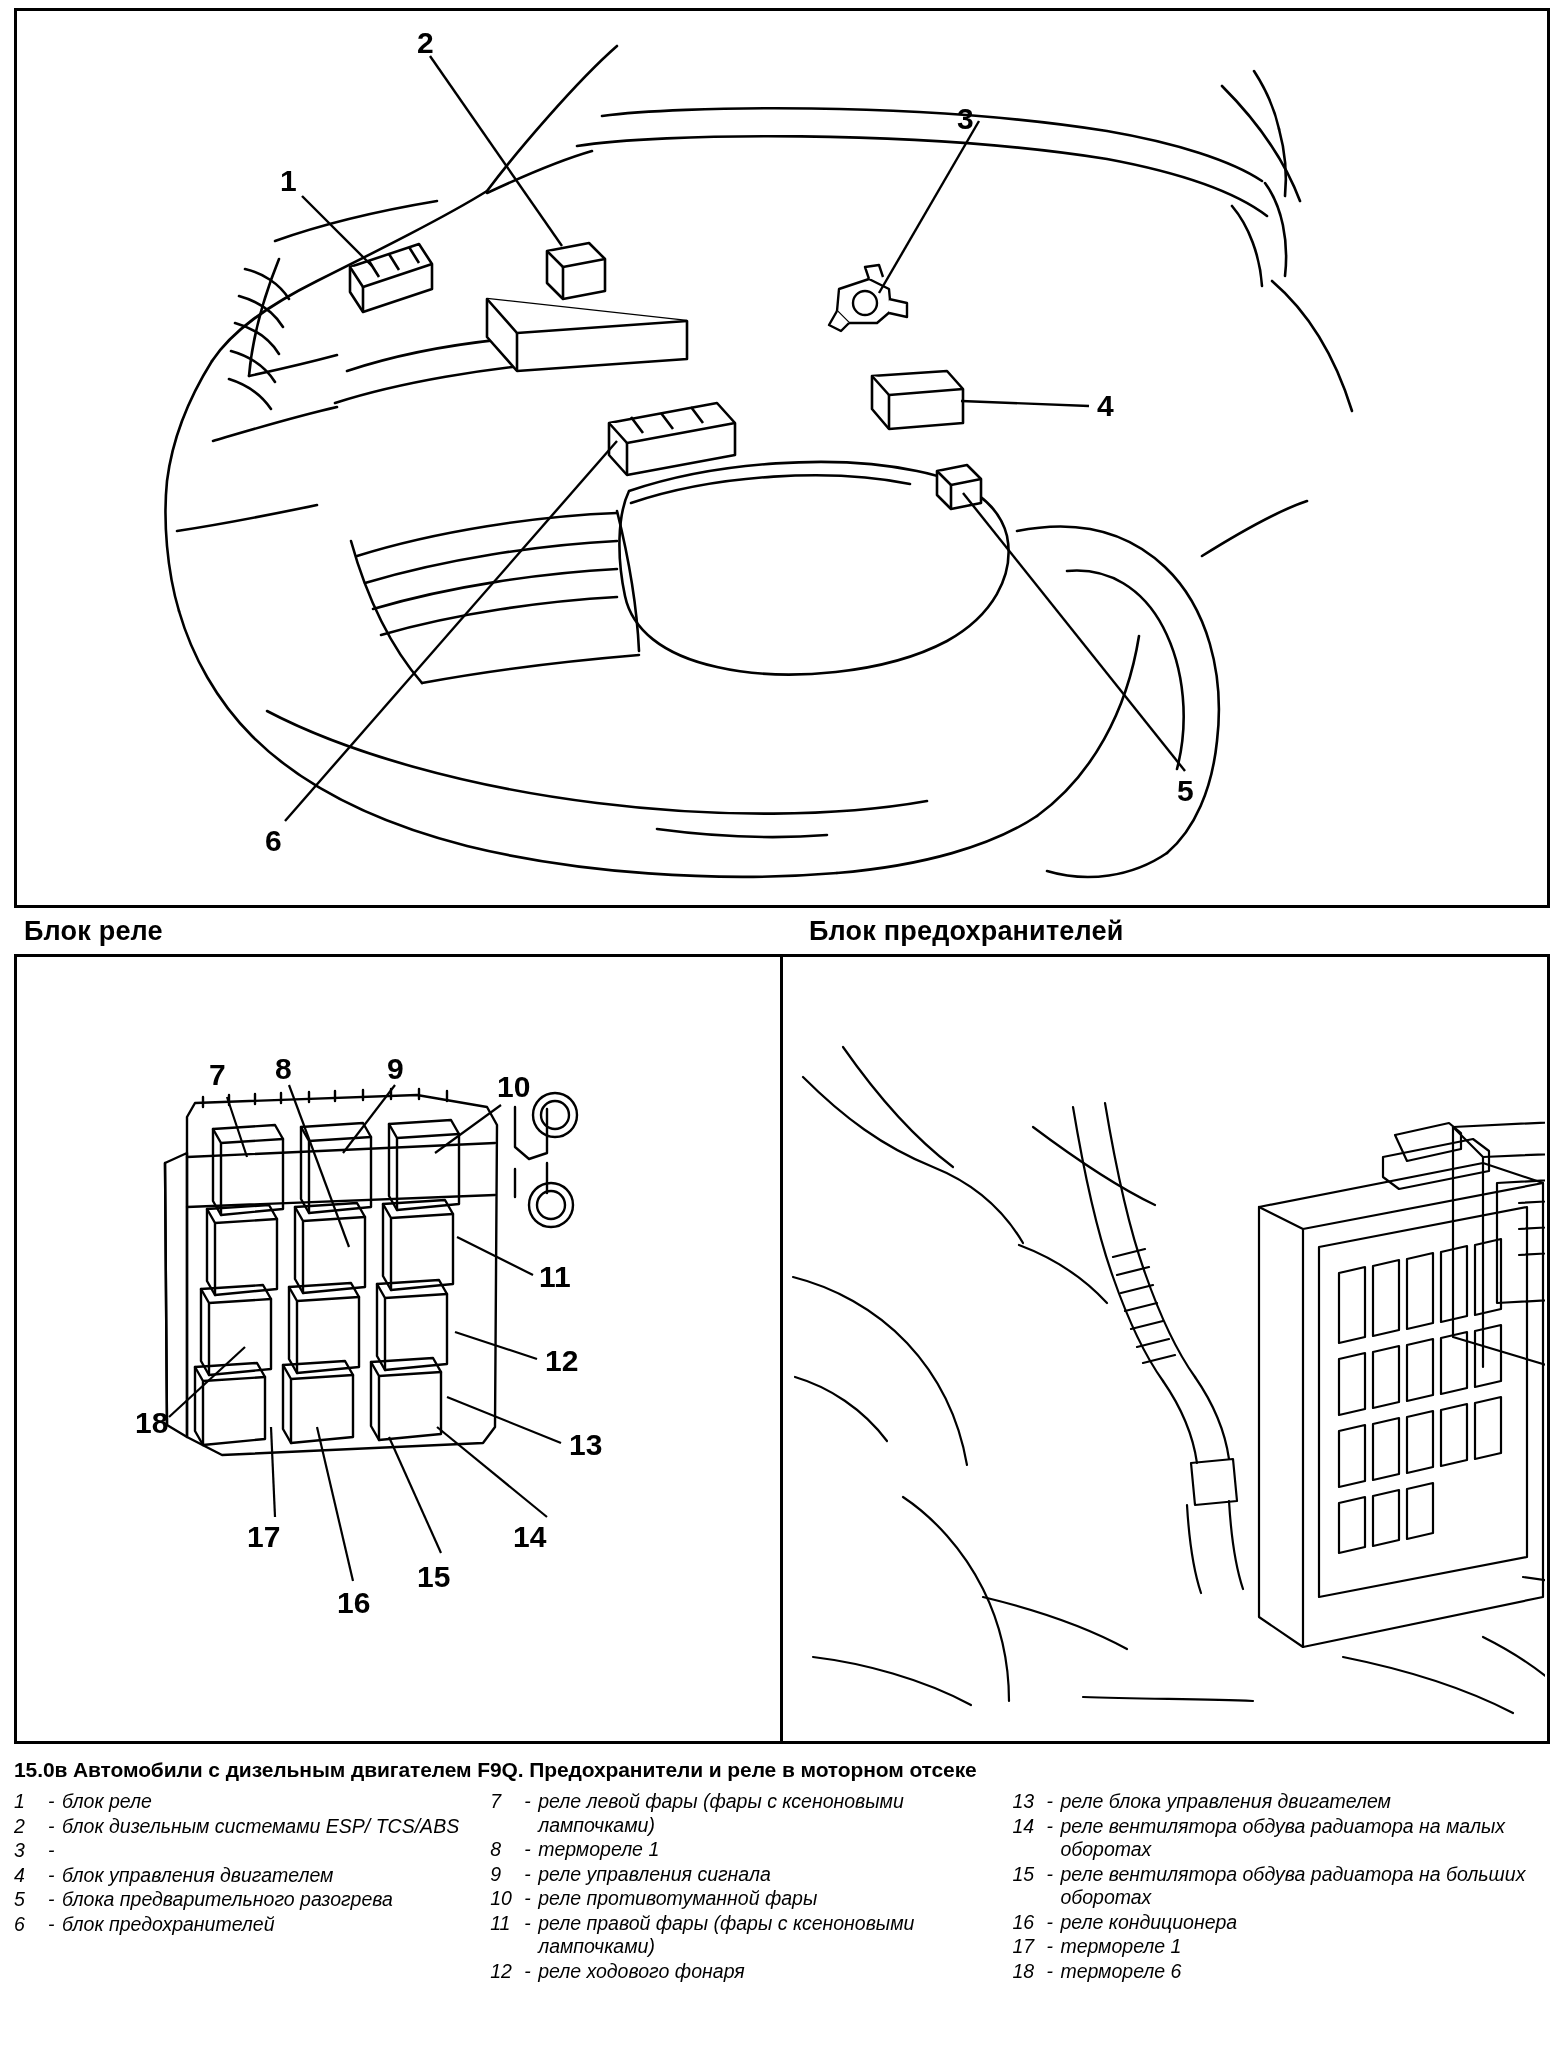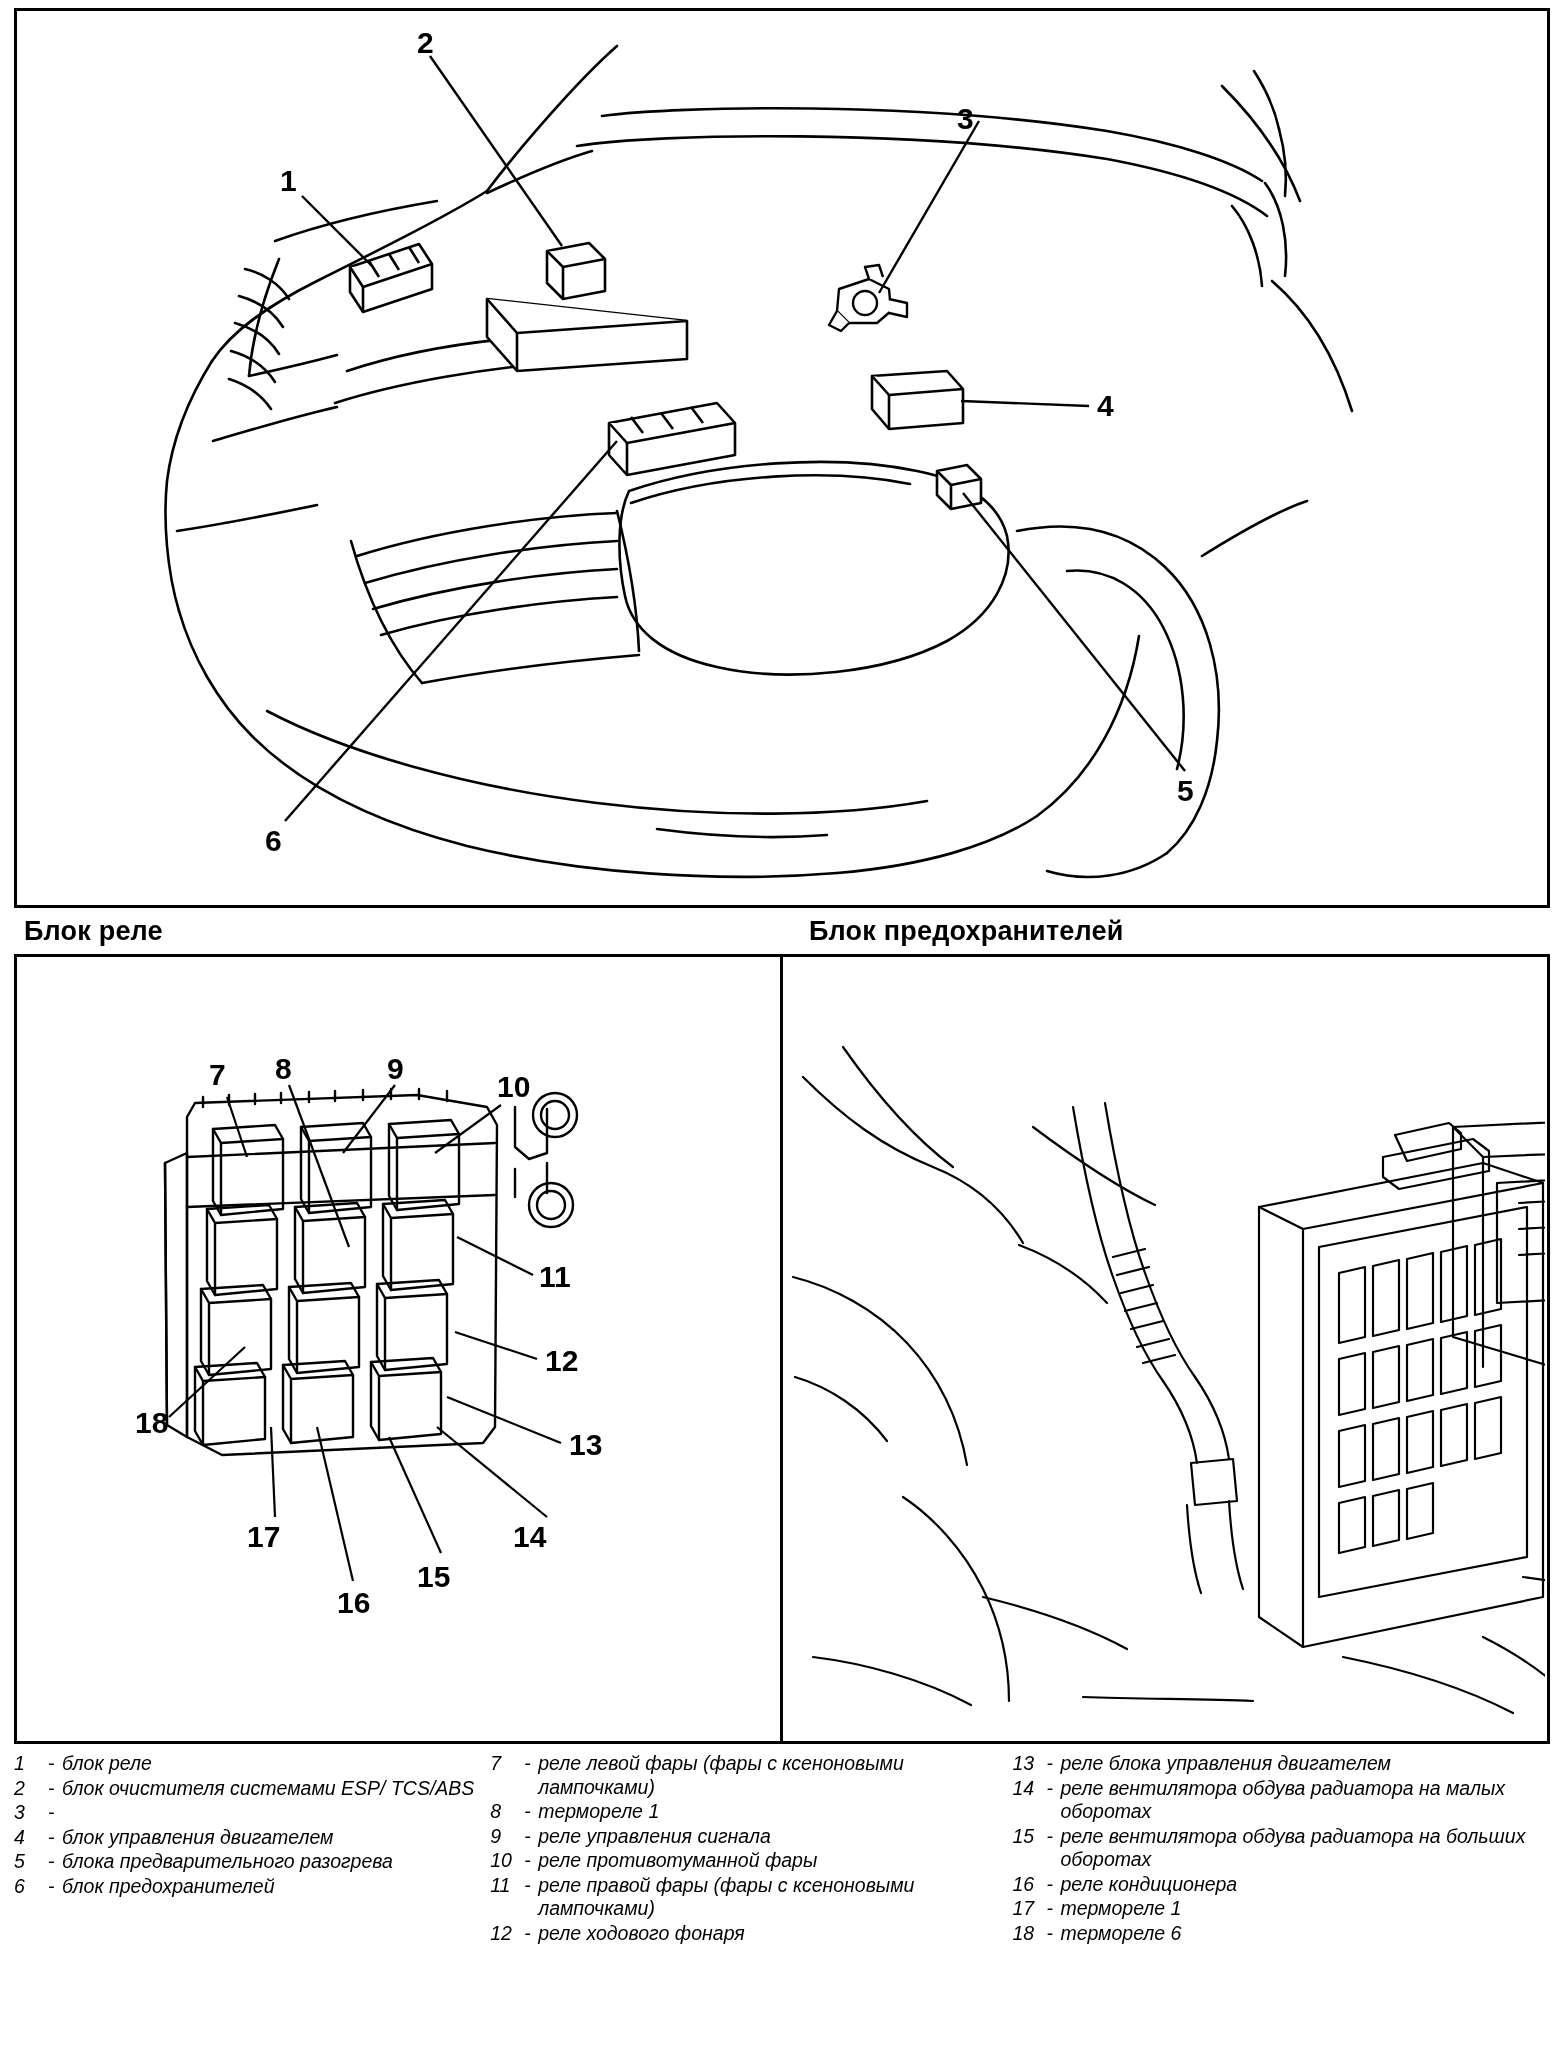--- a/index.html
+++ b/index.html
@@ -416,33 +416,34 @@
           <path d="M960 600 C 1010 620 1048 654 1066 696"></path>
           <circle cx="1030" cy="690" r="46"></circle>
           <circle cx="1030" cy="690" r="30"></circle>
           <path d="M1080 560 C 1100 590 1110 624 1108 660"></path>
           <path d="M560 700 C 620 712 680 730 730 756"></path>
         </g>
       </svg>
     </div>
   </div>
 
+  <div class="fig-title">15.0в Автомобили с дизельным двигателем F9Q. Предохранители и реле в моторном отсеке</div>
 
   <div class="legend">
 
     <div class="legend-col c1">
       <div class="leg-item">
         <span class="leg-num">1</span>
         <span class="leg-dash">-</span>
         <span class="leg-text">блок реле</span>
       </div>
       <div class="leg-item">
         <span class="leg-num">2</span>
         <span class="leg-dash">-</span>
-        <span class="leg-text">блок очистителя системами ESP/ TCS/ABS</span>
+        <span class="leg-text">блок дизельным системами ESP/ TCS/ABS</span>
       </div>
       <div class="leg-item">
         <span class="leg-num">3</span>
         <span class="leg-dash">-</span>
       </div>
       <div class="leg-item">
         <span class="leg-num">4</span>
         <span class="leg-dash">-</span>
         <span class="leg-text">блок управления двигателем</span>
       </div>

